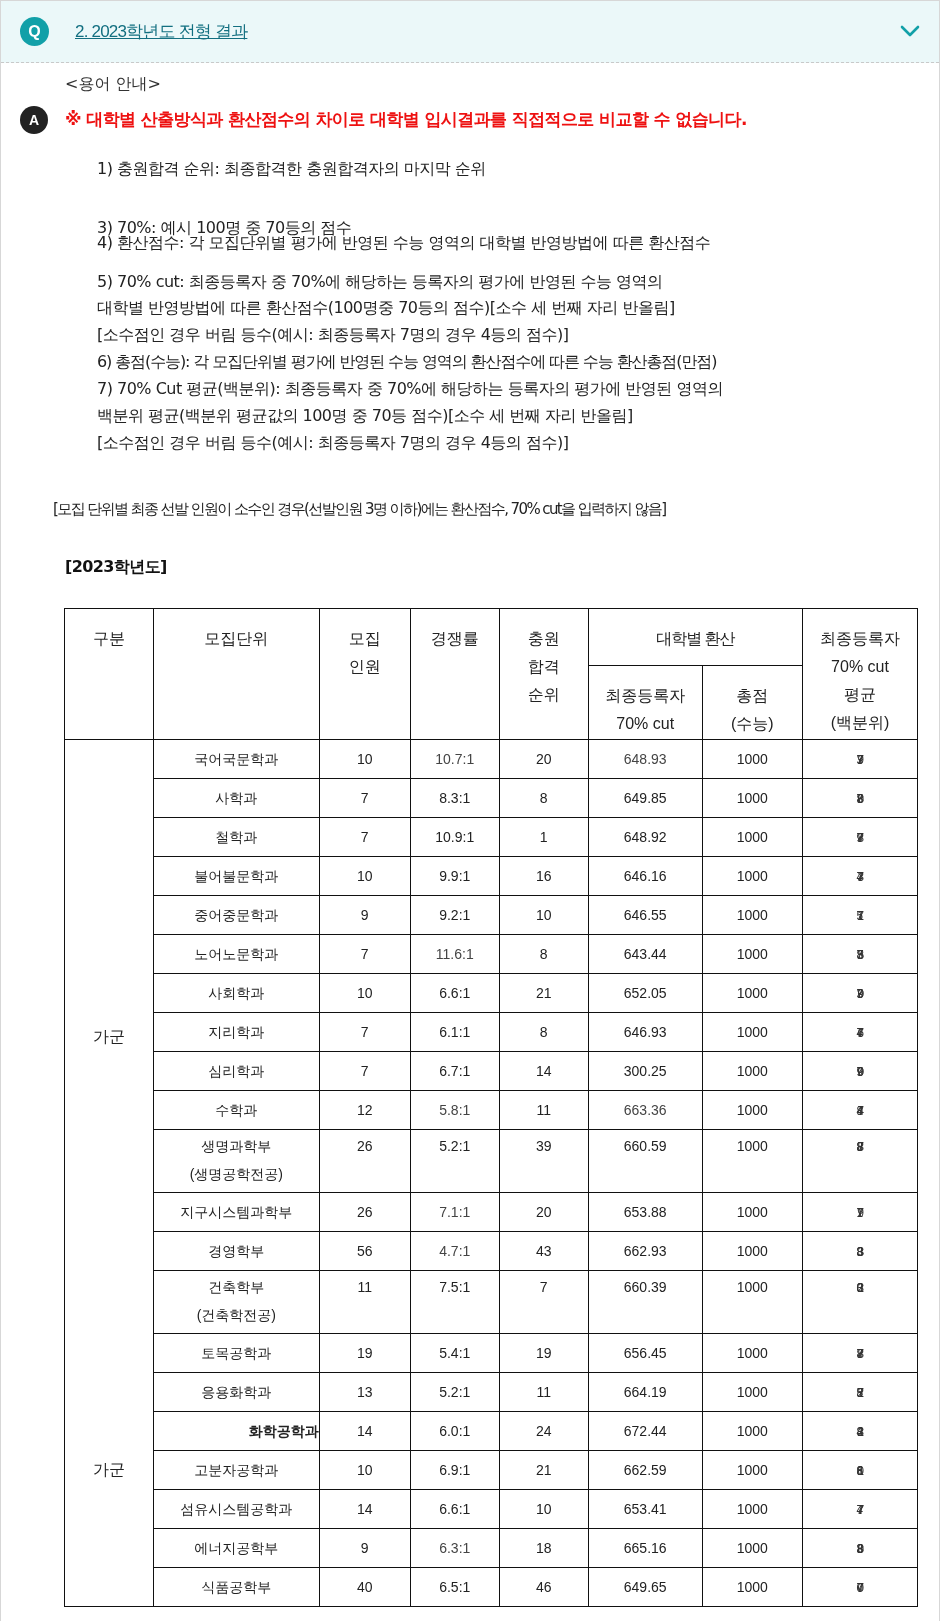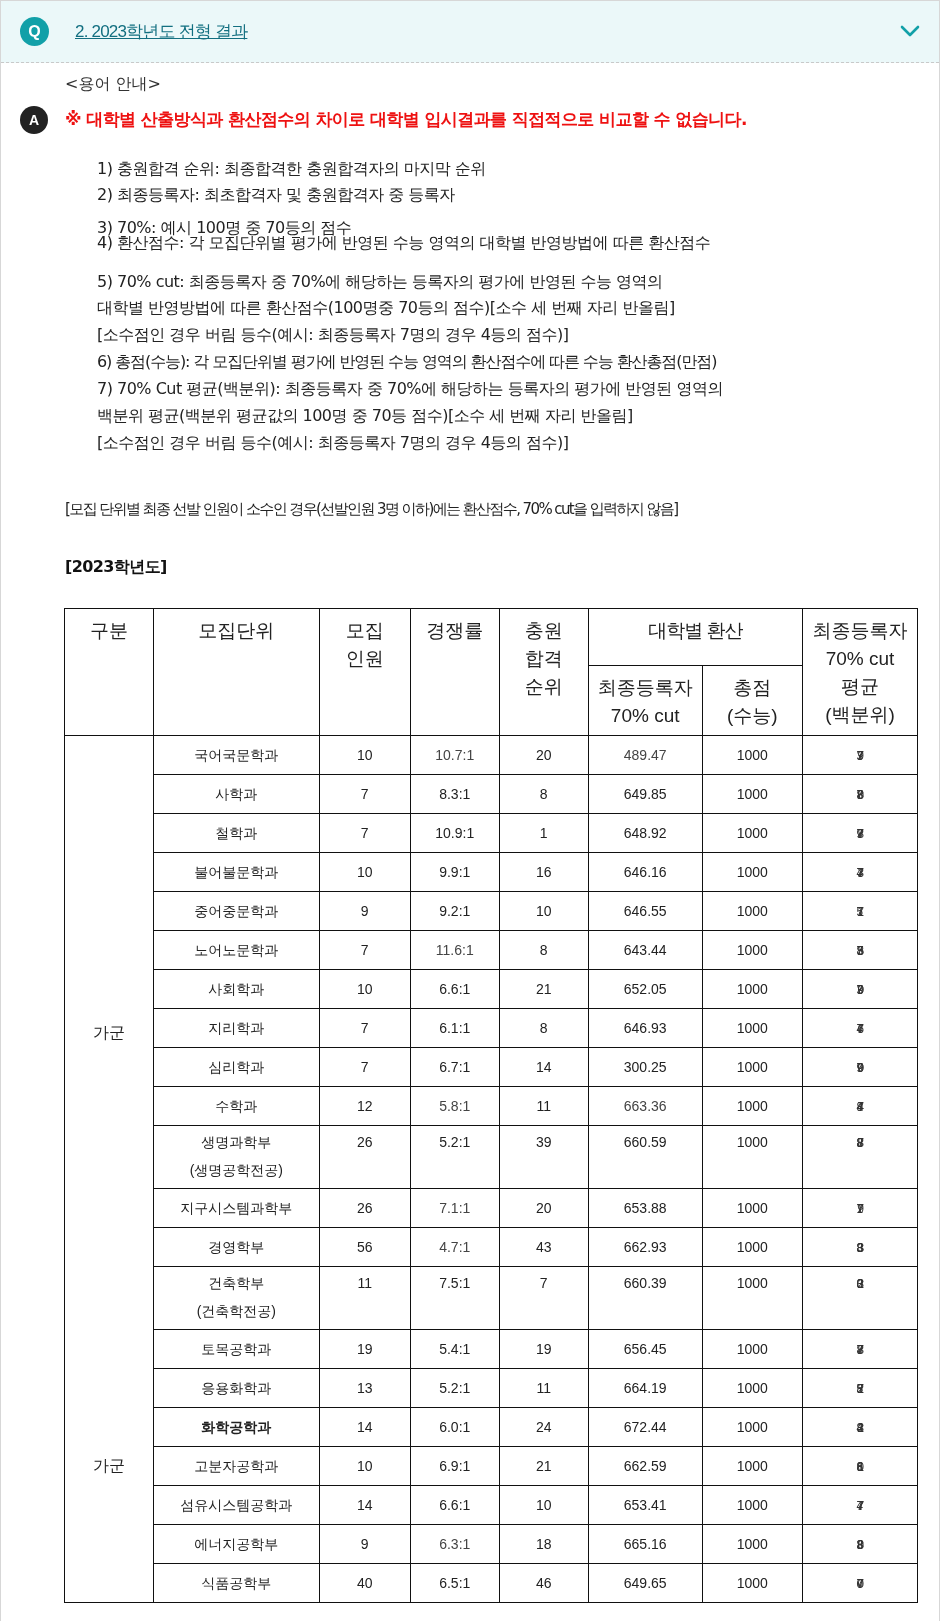--- a/index.html
+++ b/index.html
@@ -6,34 +6,34 @@
   body { width: 944px; height: 1621px; overflow: hidden; font-family: "DejaVu Sans", "Liberation Sans", sans-serif; color: #222; }
   .wrap { position: relative; width: 940px; height: 1621px; border-left: 1px solid #d7d7d7; border-right: 1px solid #d7d7d7; border-top: 1px solid #d7d7d7; box-sizing: border-box; }
   .q-bar { height: 61px; background: #ebf8f9; border-bottom: 1px dashed #c9c9c9; position: relative; }
   .q-badge { position: absolute; left: 19px; top: 16px; width: 29px; height: 29px; border-radius: 50%; background: #12a0a8; color: #fff; font-family: "Liberation Sans", sans-serif; font-weight: bold; font-size: 16px; text-align: center; line-height: 29px; }
   .q-title { position: absolute; left: 74px; top: 19px; font-size: 17px; color: #126f80; text-decoration: underline; letter-spacing: -0.8px; font-family: "Liberation Sans", sans-serif; }
   .chev { position: absolute; right: 18px; top: 20px; width: 22px; height: 20px; cursor: pointer; }
   .a-badge { position: absolute; left: 19px; top: 105px; width: 28px; height: 28px; border-radius: 50%; background: #222; color: #fff; font-family: "Liberation Sans", sans-serif; font-weight: bold; font-size: 14px; text-align: center; line-height: 28px; }
   .guide-title { font-size: 16px; color: #333; height: 26px; line-height: 26px; position:absolute; top: 70px; left: 64px; }
   .warn { position: absolute; left: 64px; top: 105px; font-size: 17px; font-weight: bold; color: #ee1111; letter-spacing: -0.6px; line-height: 26px; }
   .def { position: absolute; left: 64px; font-size: 16px; color: #222; letter-spacing: -0.5px; white-space: nowrap; line-height: 20px; margin-left: 32px; }
-  .note { position: absolute; left: 64px; top: 499px; font-size: 15px; color: #222; letter-spacing: -1.6px; white-space: nowrap; }
+  .note { position: absolute; left: 52px; top: 499px; font-size: 15px; color: #222; letter-spacing: -1.6px; white-space: nowrap; }
   .year { position: absolute; left: 64px; top: 556px; font-size: 16px; font-weight: bold; color: #111; letter-spacing: -0.6px; }
   table.res { position: absolute; left: 63px; top: 607px; border-collapse: collapse; width: 854px; font-family: "Liberation Sans", sans-serif; font-size: 14px; color: #222; }
   table.res th, table.res td { border: 1.5px solid #111; text-align: center; vertical-align: top; font-weight: normal; }
-  table.res th { padding-top: 8px; line-height: 28px; font-size: 19px; }
+  table.res th { padding-top: 16px; line-height: 28px; font-size: 16px; }
   table.res td { height: 38px; vertical-align: middle; padding: 0; line-height: 28px; }
   table.res td.tall { height: 60px; vertical-align: top; padding-top: 2px; text-align: center; }
   table.res td.grp { vertical-align: middle; font-size: 16px; border-bottom: none; }
   table.res td.grp2 { vertical-align: middle; font-size: 16px; border-top: none; }
   .b { font-weight: bold; }
   .lt { color: #444; }
   .squish { display: inline-block; letter-spacing: -6px; font-size: 13px; transform: scaleX(0.9); padding-right: 6px; color: #333; }
   .dept { font-size: 14px; }
-  .dept.b { font-weight: bold; }
+  .dept.b { font-weight: bold; text-align: right; }
 </style>
 </head>
 <body>
 
 <div class="wrap">
 
   <div class="q-bar">
     <div class="q-badge">Q</div>
     <a class="q-title">2. 2023학년도 전형 결과</a>
     <span class="chev">
@@ -41,21 +41,20 @@
           <polyline points="3,6 11,14 19,6" fill="none" stroke="#12a0a8" stroke-width="2.6" stroke-linecap="round" stroke-linejoin="round"></polyline>
         </svg>
     </span>
   </div>
 
   <div class="guide-title">&lt;용어 안내&gt;</div>
   <div class="a-badge">A</div>
   <div class="warn">※ 대학별 산출방식과 환산점수의 차이로 대학별 입시결과를 직접적으로 비교할 수 없습니다.</div>
 
   <div class="def" style="top:158px">1) 충원합격 순위: 최종합격한 충원합격자의 마지막 순위</div>
-  <div class="def" style="top:184px">2) 최종등록자: 최초합격자 및 충원합격자 중 등록자</div>
   <div class="def" style="top:217px">3) 70%: 예시 100명 중 70등의 점수</div>
   <div class="def" style="top:232px">4) 환산점수: 각 모집단위별 평가에 반영된 수능 영역의 대학별 반영방법에 따른 환산점수</div>
   <div class="def" style="top:271px">5) 70% cut: 최종등록자 중 70%에 해당하는 등록자의 평가에 반영된 수능 영역의</div>
   <div class="def" style="top:297px">대학별 반영방법에 따른 환산점수(100명중 70등의 점수)[소수 세 번째 자리 반올림]</div>
   <div class="def" style="top:324px">[소수점인 경우 버림 등수(예시: 최종등록자 7명의 경우 4등의 점수)]</div>
   <div class="def" style="top:351px; letter-spacing:-1.1px">6) 총점(수능): 각 모집단위별 평가에 반영된 수능 영역의 환산점수에 따른 수능 환산총점(만점)</div>
   <div class="def" style="top:378px">7) 70% Cut 평균(백분위): 최종등록자 중 70%에 해당하는 등록자의 평가에 반영된 영역의</div>
   <div class="def" style="top:405px">백분위 평균(백분위 평균값의 100명 중 70등 점수)[소수 세 번째 자리 반올림]</div>
   <div class="def" style="top:432px">[소수점인 경우 버림 등수(예시: 최종등록자 7명의 경우 4등의 점수)]</div>
 
@@ -88,21 +87,21 @@
         <th><span>총점</span><br><span>(수능)</span></th>
       </tr>
     </thead>
     <tbody>
       <tr>
         <td rowspan="14" class="grp"><span>가군</span></td>
         <td class="dept">국어국문학과</td>
         <td>10</td>
         <td class="lt">10.7:1</td>
         <td>20</td>
-        <td class="lt">489.47</td>
+        <td class="lt">648.93</td>
         <td class="b">1000</td>
         <td><span class="squish">79.37</span></td>
       </tr>
       <tr>
         <td class="dept">사학과</td>
         <td>7</td>
         <td class="b">8.3:1</td>
         <td>8</td>
         <td class="b">649.85</td>
         <td>1000</td>

